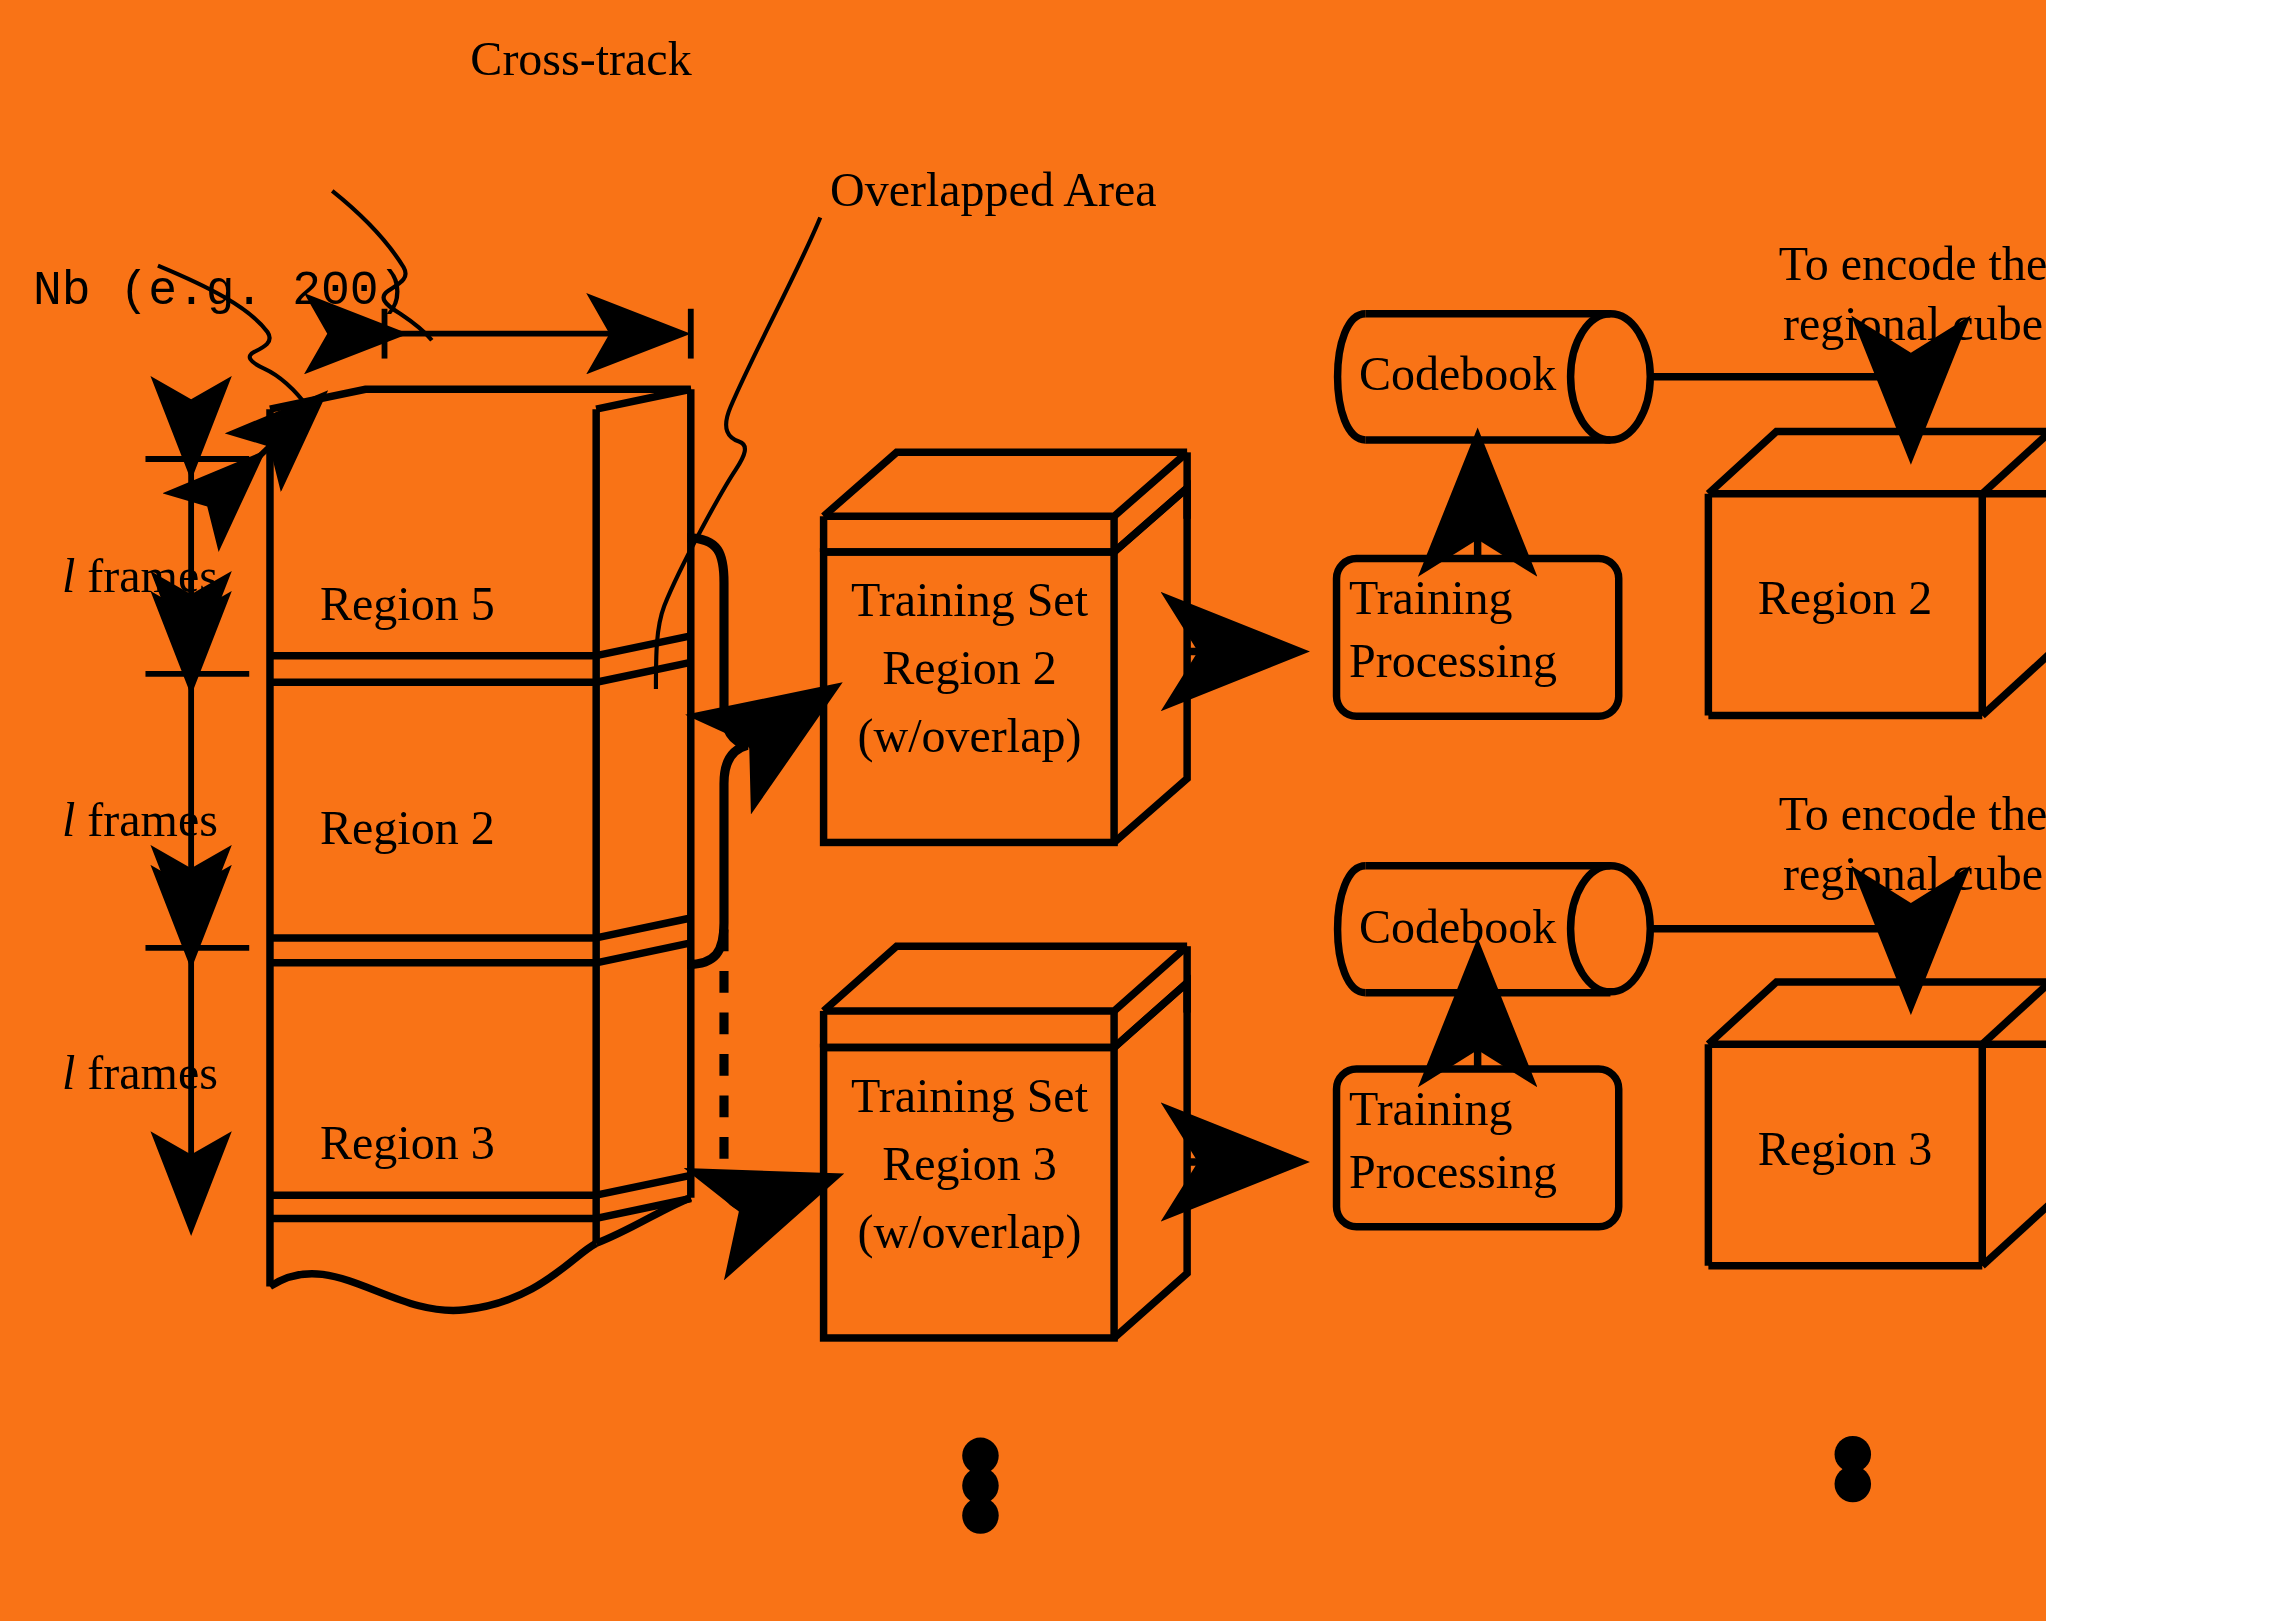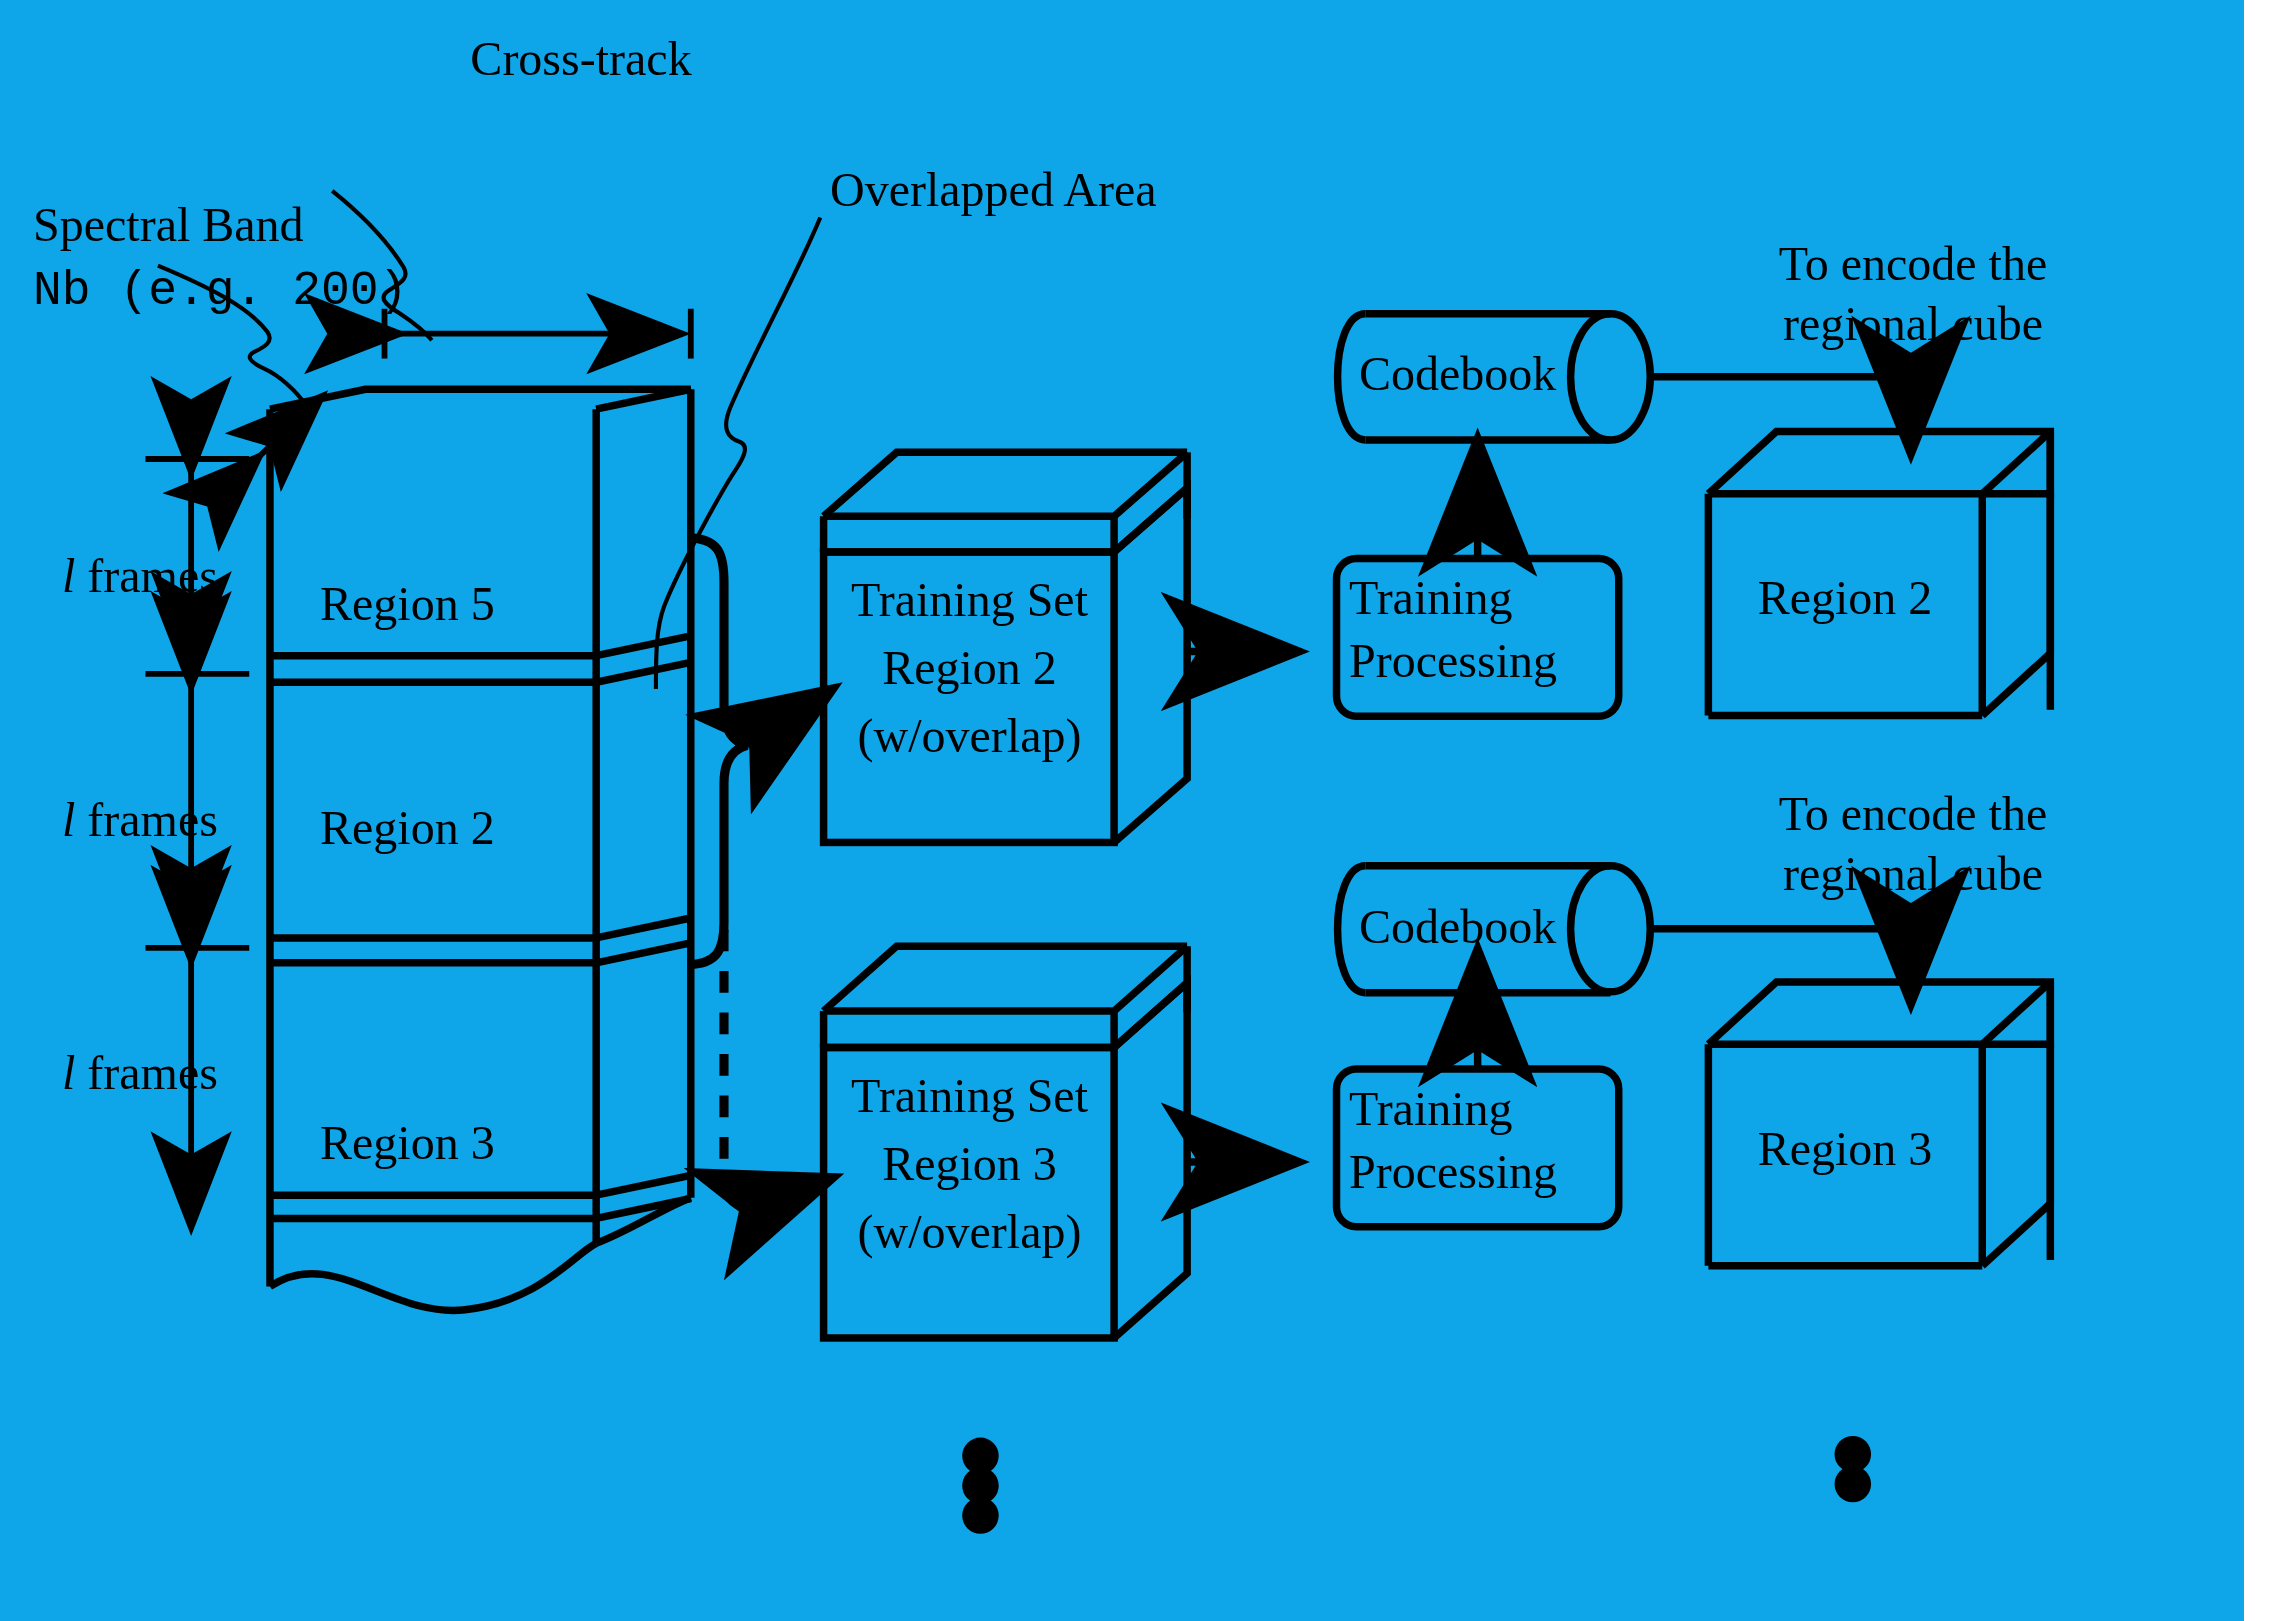--- a/index.html
+++ b/index.html
@@ -2,23 +2,23 @@
 <html style="font-size:13.3px"><head>
 <meta charset="utf-8">
 <style>
   html, body {
     margin: 0;
     padding: 0;
     background: #ffffff;
   }
   #figure-root {
     position: relative;
-    width: 2244px;
+    width: 2046px;
     height: 1621px;
-    background: #0ea5e9;
+    background: #f97316;
     font-family: "Liberation Serif", "DejaVu Serif", serif;
     overflow: hidden;
   }
   svg#diagram-canvas {
     position: absolute;
     left: 0;
     top: 0;
     width: 2273px;
     height: 1621px;
   }
@@ -210,21 +210,20 @@
     </g>
 
     <g fill="#000" stroke="none">
       <circle cx="2232" cy="1752" r="22"></circle>
       <circle cx="2232" cy="1788" r="22"></circle>
     </g>
   </svg>
 
   <div class="lbl ctr" style="left:365px; top:32px; width:432px;">Cross-track</div>
 
-  <div class="lbl" style="left:33px; top:198px;">Spectral Band</div>
   <div class="lbl" style="left:33px; top:264px;font-family:Liberation Mono, monospace;">Nb (e.g. 200)</div>
 
   <div class="lbl" style="left:830px; top:163px;">Overlapped Area</div>
 
   <div class="lbl" style="left:62px; top:549px;"><span class="mixed-i">l</span> <span>frames</span></div>
   <div class="lbl" style="left:62px; top:793px;"><span class="mixed-i">l</span> <span>frames</span></div>
   <div class="lbl" style="left:62px; top:1046px;"><span class="mixed-i">l</span> <span>frames</span></div>
 
   <div class="lbl" style="left:320px; top:577px;">Region 5</div>
   <div class="lbl" style="left:320px; top:801px;">Region 2</div>

